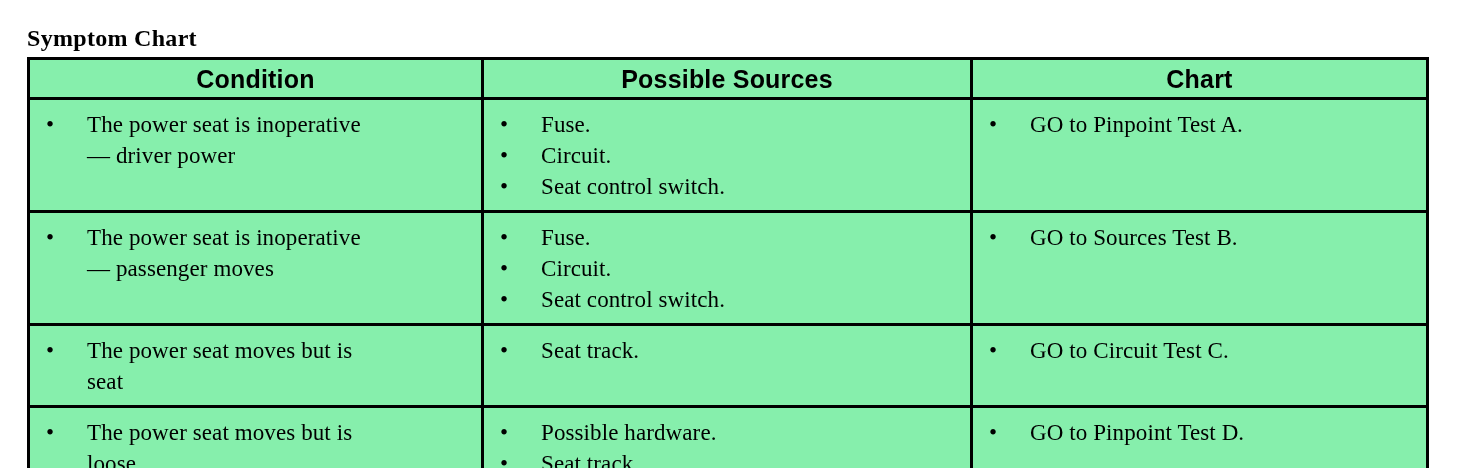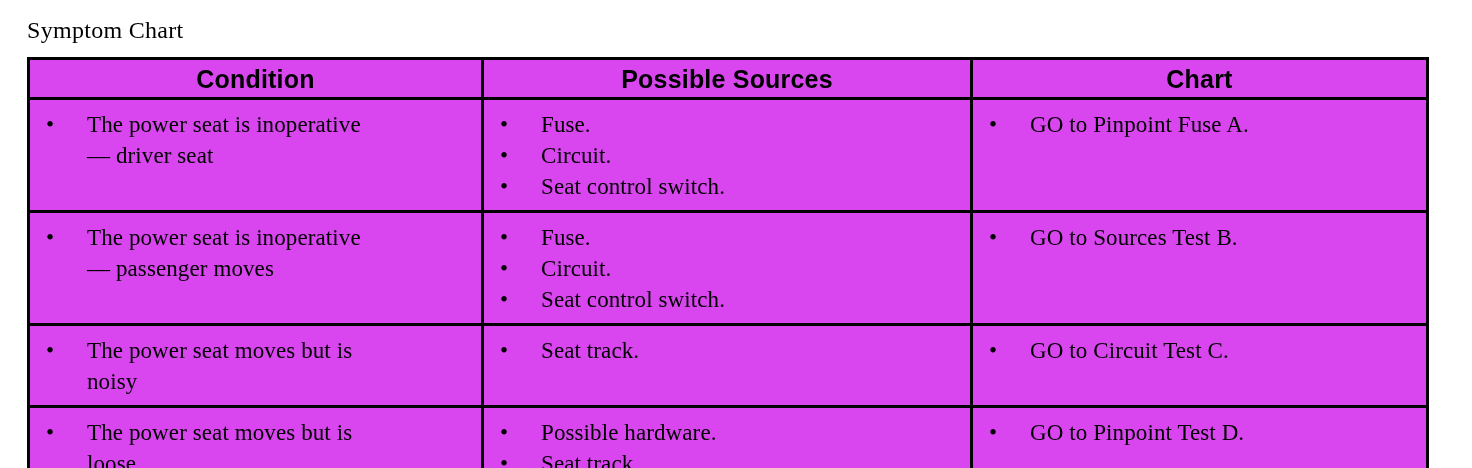--- a/index.html
+++ b/index.html
@@ -14,23 +14,23 @@
     overflow: hidden;
     font-family: "Liberation Serif", "DejaVu Serif", serif;
     color: #000000;
     -webkit-font-smoothing: none;
   }
 
   
   .page-title {
     position: absolute;
     left: 27px;
-    top: 16px;
+    top: 24px;
     font-family: "Liberation Serif", "DejaVu Serif", serif;
-    font-weight: normal;
+    font-weight: bold;
     font-size: 24px;
     line-height: 28px;
     letter-spacing: 0.3px;
     white-space: nowrap;
   }
 
   
   .symptom-table {
     position: absolute;
     left: 27px;
@@ -42,21 +42,21 @@
   }
   .symptom-table col.c-condition { width: 454px; }
   .symptom-table col.c-sources   { width: 489px; }
   .symptom-table col.c-action    { width: 456px; }
 
   .symptom-table th,
   .symptom-table td {
     border: 3px solid #000000;
     padding: 0;
     vertical-align: top;
-    background: #d946ef;
+    background: #86efac;
   }
 
   
   .symptom-table thead th {
     height: 37px;
     text-align: center;
     vertical-align: middle;
     font-family: "Liberation Sans", "DejaVu Sans", sans-serif;
     font-weight: bold;
     font-size: 25px;
@@ -125,21 +125,21 @@
   </thead>
   <tbody>
 
     <tr class="r-tall">
       <td>
         <div class="cell-pad">
           <ul class="bullets">
             <li>
               <span class="bullet-dot">•</span>
               <span class="li-text">The power seat is inoperative</span>
-              <span class="li-text cont">— driver seat</span>
+              <span class="li-text cont">— driver power</span>
             </li>
           </ul>
         </div>
       </td>
       <td>
         <div class="cell-pad">
           <ul class="bullets">
             <li>
               <span class="bullet-dot">•</span>
               <span class="li-text">Fuse.</span>
@@ -153,21 +153,21 @@
               <span class="li-text">Seat control switch.</span>
             </li>
           </ul>
         </div>
       </td>
       <td>
         <div class="cell-pad">
           <ul class="bullets">
             <li>
               <span class="bullet-dot">•</span>
-              <span class="li-text">GO to Pinpoint Fuse A.</span>
+              <span class="li-text">GO to Pinpoint Test A.</span>
             </li>
           </ul>
         </div>
       </td>
     </tr>
 
     <tr class="r-tall">
       <td>
         <div class="cell-pad">
           <ul class="bullets">
@@ -209,21 +209,21 @@
       </td>
     </tr>
 
     <tr class="r-short">
       <td>
         <div class="cell-pad">
           <ul class="bullets">
             <li>
               <span class="bullet-dot">•</span>
               <span class="li-text">The power seat moves but is</span>
-              <span class="li-text cont">noisy</span>
+              <span class="li-text cont">seat</span>
             </li>
           </ul>
         </div>
       </td>
       <td>
         <div class="cell-pad">
           <ul class="bullets">
             <li>
               <span class="bullet-dot">•</span>
               <span class="li-text">Seat track.</span>

